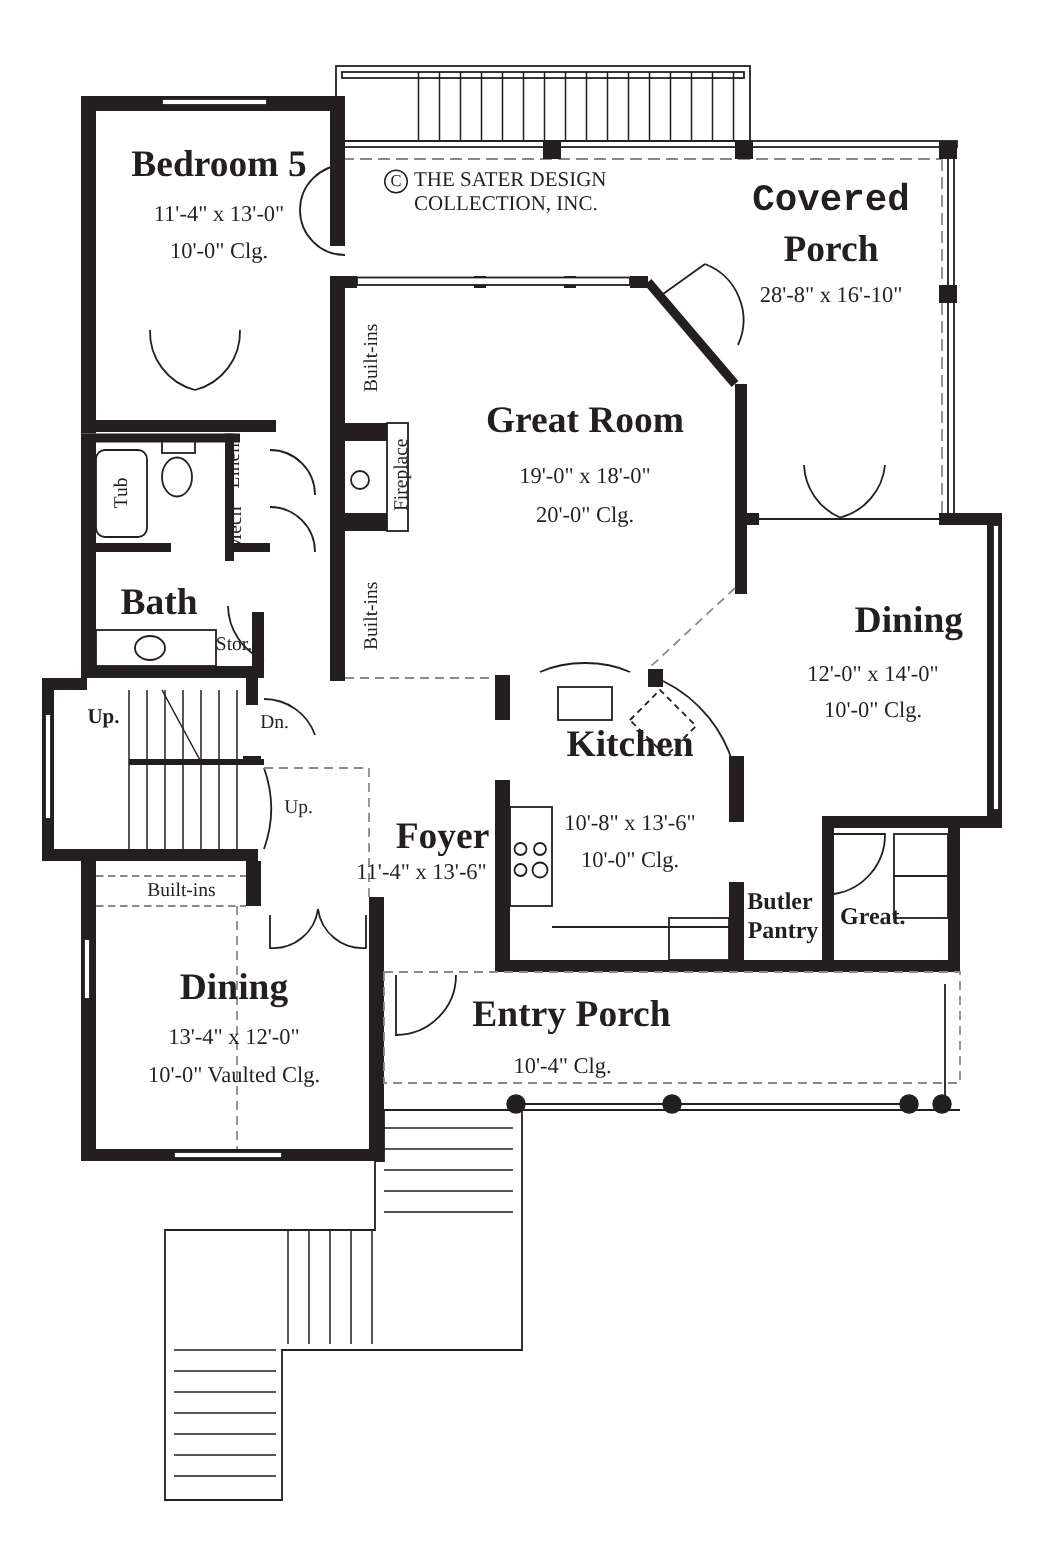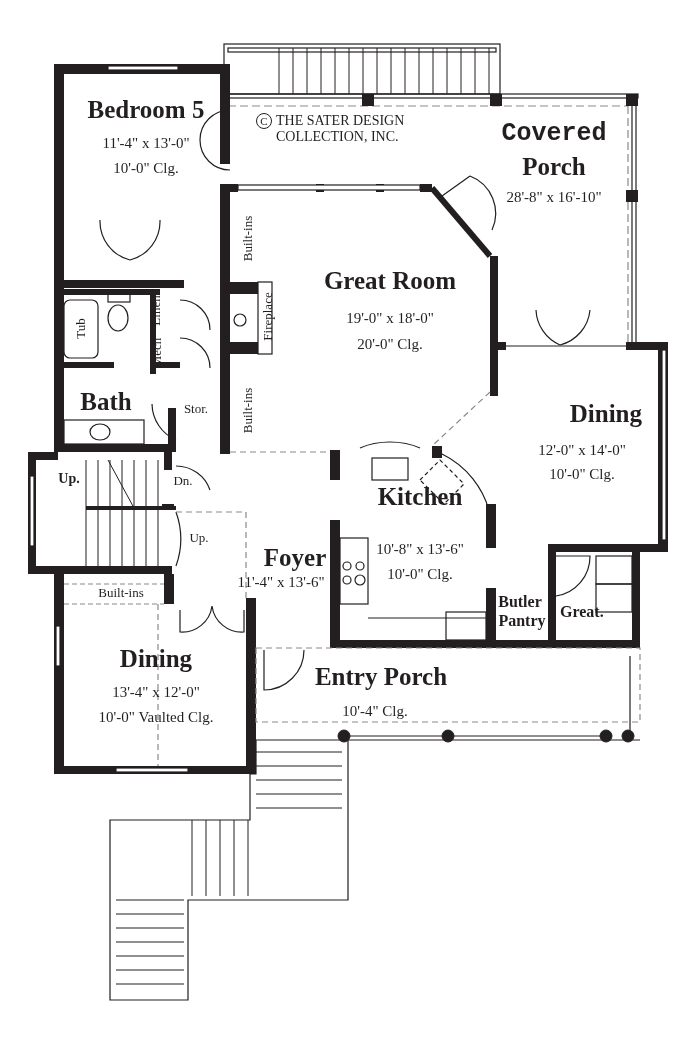--- a/index.html
+++ b/index.html
@@ -253,20 +253,20 @@
 <div class="lbl room-name" style="left:306px; top:664px; width:150px;">Entry Porch</div>
 <div class="lbl dim" style="left:330px; top:704px; width:90px;">10'-4" Clg.</div>
 
 <div class="lbl room-sm" style="left:496px; top:594px; width:48px;">Butler</div>
 <div class="lbl room-sm" style="left:496px; top:613px; width:52px;">Pantry</div>
 <div class="lbl room-sm" style="left:560px; top:604px; width:36px;">Great.</div>
 
 <div class="lbl tiny vert" style="left:62px; top:322px; width:36px;">Tub</div>
 <div class="lbl tiny vert" style="left:135px; top:304px; width:40px;">Linen</div>
 <div class="lbl tiny vert" style="left:138px; top:346px; width:36px;">Mech</div>
-<div class="lbl tiny" style="left:141px; top:402px; width:30px;margin-left:40px;">Stor.</div>
+<div class="lbl tiny" style="left:141px; top:422px; width:30px;">Stor.</div>
 <div class="lbl tiny vert" style="left:232px; top:310px; width:70px;">Fireplace</div>
 <div class="lbl tiny vert" style="left:212px; top:232px; width:70px;">Built-ins</div>
 <div class="lbl tiny vert" style="left:212px; top:404px; width:70px;">Built-ins</div>
 <div class="lbl tiny" style="left:76px; top:586px; width:90px;">Built-ins</div>
 <div class="lbl room-sm" style="left:54px; top:472px; width:30px; font-size:14px;">Up.</div>
 <div class="lbl tiny" style="left:168px; top:474px; width:30px;">Dn.</div>
 <div class="lbl tiny" style="left:184px; top:531px; width:30px;">Up.</div>
 
 </body></html>

